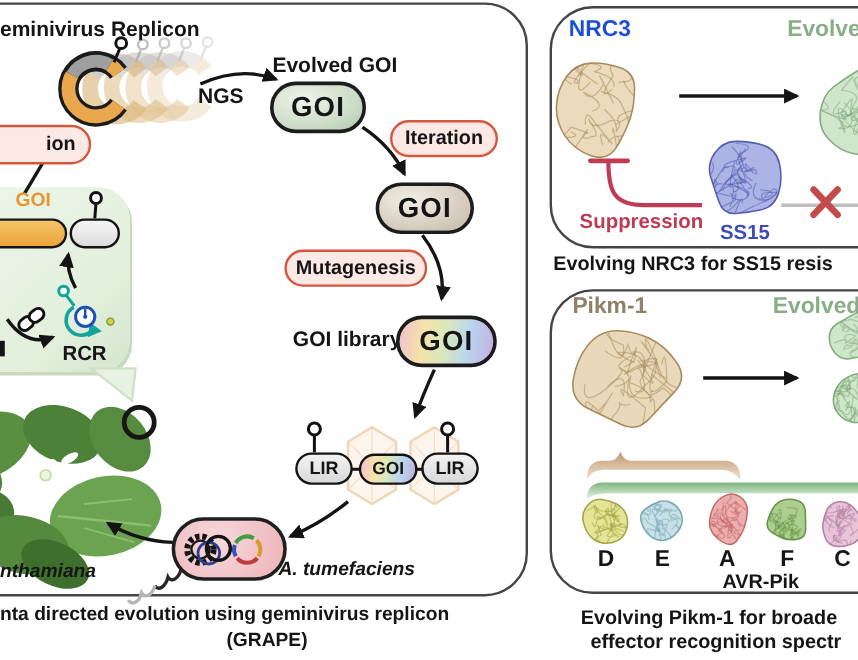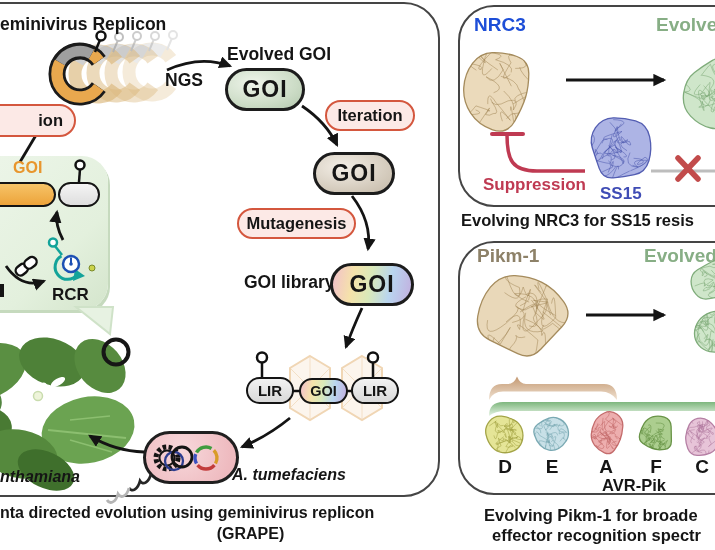--- a/index.html
+++ b/index.html
@@ -211,21 +211,21 @@
   <div class="lbl z3" style="left:13px;top:159px;font-size:16px;color:#e8962e;">GOI</div>
   <div class="pill z3" style="left:-12px;top:182px;width:68px;height:25px;border:2.5px solid #141414;border-radius:13px;background:linear-gradient(180deg,#f6c468,#eda33a);"></div>
   <div class="pill z3" style="left:58px;top:182px;width:42px;height:25px;border:2.5px solid #141414;border-radius:13px;background:linear-gradient(180deg,#f4f4f4,#dedede);"></div>
   <div class="lbl z3" style="left:52px;top:285px;font-size:17px;">RCR</div>
   <div class="abs z3" style="left:0;top:284px;width:4px;height:13px;background:#141414;"></div>
 
   <div class="lbl it z3" style="left:232px;top:466px;font-size:16px;">A. tumefaciens</div>
   <div class="lbl it z3" style="left:0;top:468px;font-size:16px;">nthamiana</div>
 
   <div class="lbl cap z3" style="left:0;top:504px;">nta directed evolution using geminivirus replicon</div>
-  <div class="lbl cap z3" style="left:0;top:525px;width:445px;text-align:center;padding-left:28px;">(GRAPE)</div>
+  <div class="lbl cap z3" style="left:0;top:525px;width:445px;text-align:center;">(GRAPE)</div>
 
   <div class="lbl z3" style="left:474px;top:14px;font-size:19px;color:#1d4ed8;">NRC3</div>
   <div class="lbl z3" style="left:656px;top:14px;font-size:19px;color:#87ae85;">Evolve</div>
 
   <div class="protein" style="left:456px;top:42px;width:86px;height:90px;"><svg width="86" height="90" viewBox="0 0 86 90">
         <defs>
           <clipPath id="pclip0">
             <path d="M72.8,31.8 Q72.7,45.0 69.6,55.3 Q66.4,65.6 58.7,79.2 Q51.0,92.9 36.6,87.8 Q22.2,82.7 14.5,70.8 Q6.8,58.8 7.8,45.4 Q8.7,31.9 16.5,21.4 Q24.2,10.9 36.5,10.6 Q48.8,10.2 60.9,14.5 Q72.9,18.7 72.8,31.8 Z"></path>
           </clipPath>
         </defs>

